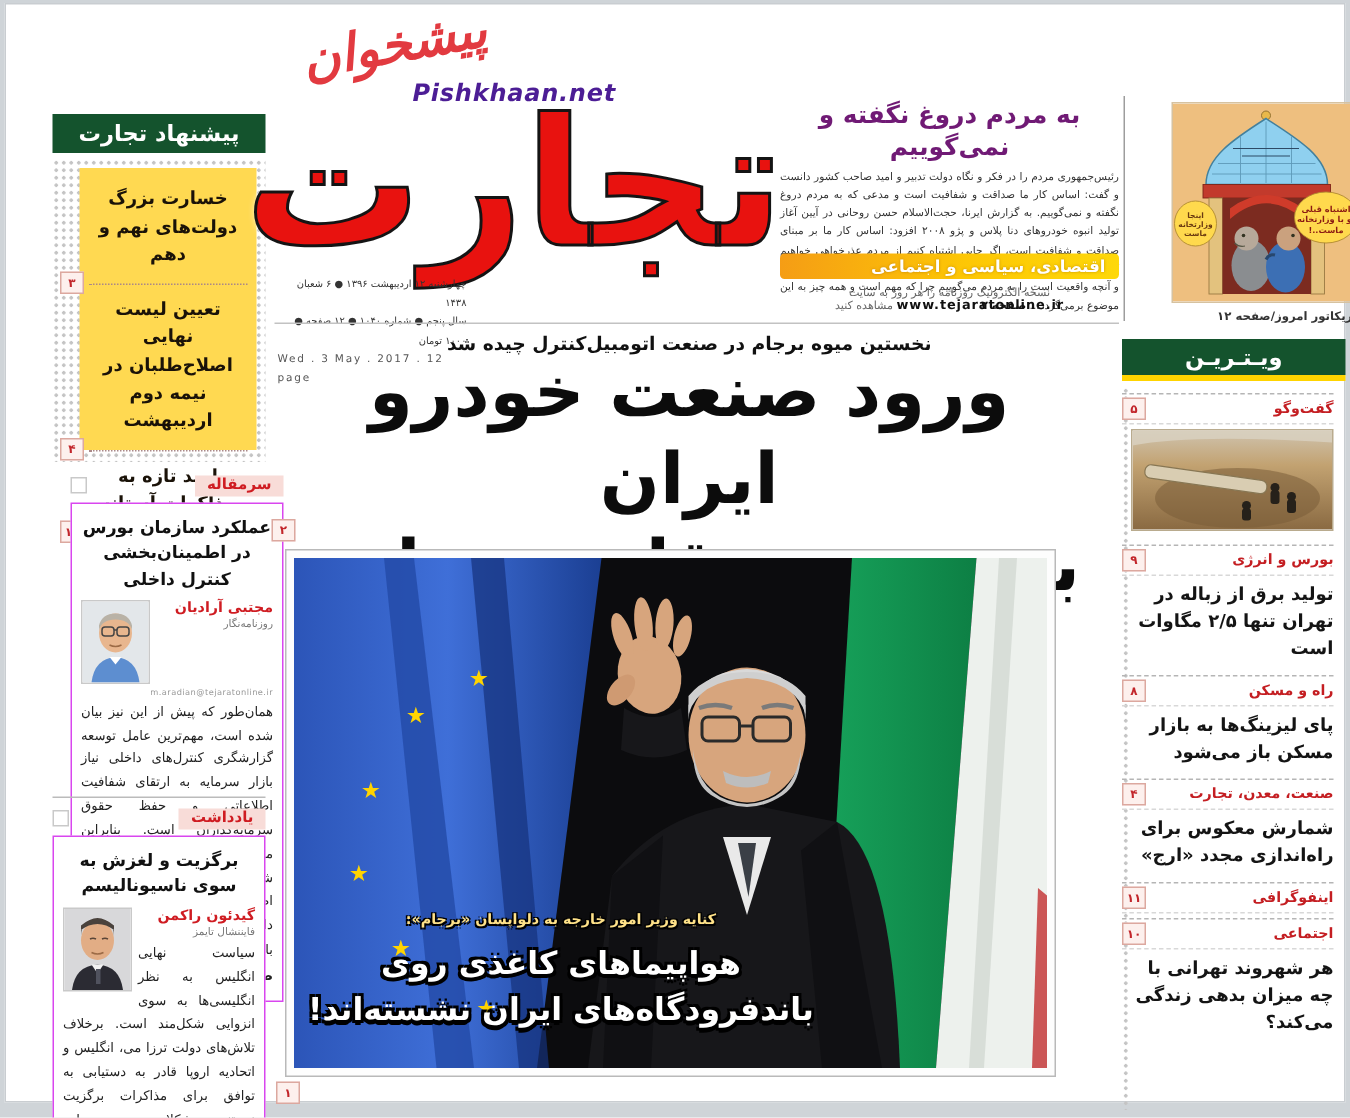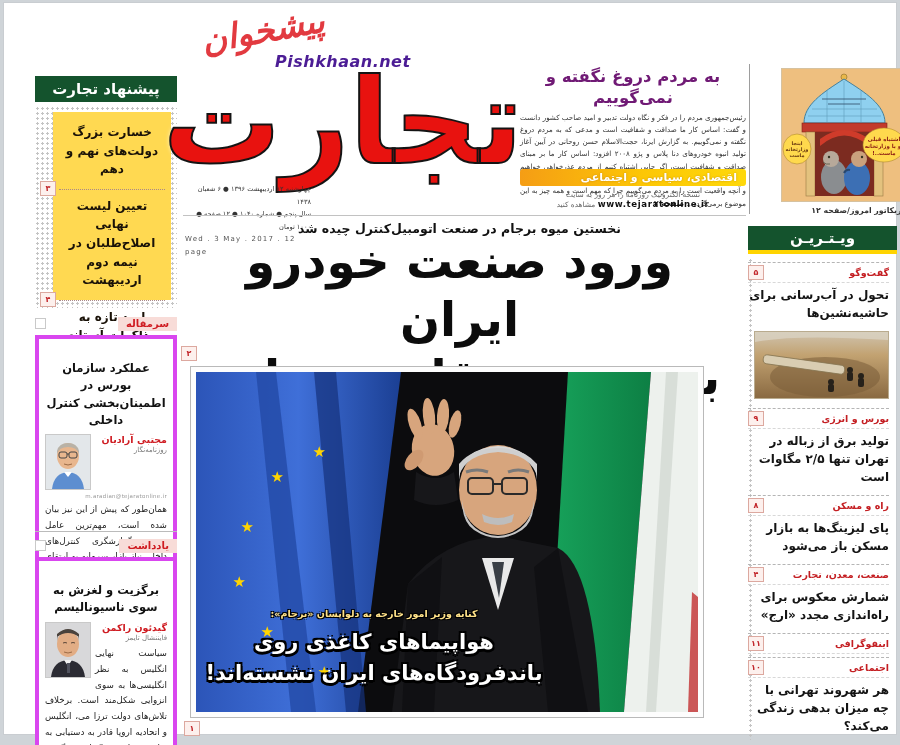--- a/index.html
+++ b/index.html
@@ -57,36 +57,36 @@
   .col-section{left:35px;width:142px;}
   .sec-head{
     display:flex;justify-content:space-between;align-items:center;height:15px;
   }
   .sec-head .lbl{
     background:#f8dcd8;color:#cf1c22;font-weight:bold;font-size:10px;
     padding:1px 8px 2px;
   }
   .sec-head .sq{width:9px;height:9px;border:1px solid #c9c9c9;background:#fff;}
   .sec-box{
-    border:4px solid #d946ef;margin-top:4px;padding:21px 6px;box-sizing:border-box;
+    border:1px solid #d946ef;margin-top:4px;padding:7px 6px;box-sizing:border-box;
     background:#fff;
   }
   .sec-title{
     font-weight:bold;font-size:11.5px;color:#111;text-align:center;line-height:1.5;
     margin-bottom:5px;
   }
   .author-photo{float:left;width:44px;height:54px;border:1px solid #c9c9c9;margin:0 4px 3px 0;}
   .author-name{color:#cf1c22;font-weight:bold;font-size:9.5px;}
   .author-role{color:#777;font-size:7px;line-height:1.5;}
   .author-mail{color:#999;font-size:5.5px;letter-spacing:.3px;}
   .sec-body{
     font-size:8.8px;color:#222;text-align:justify;line-height:1.8;margin-top:3px;
   }
   .sec-body b{font-size:9px;}
-  #editorial-sec{top:316px;}
+  #editorial-sec{top:316px;margin-left:12px;}
   #note-sec{top:538px;}
   .sec-divider{left:35px;width:142px;height:1px;background:#bbb;top:531px;}
   
   #masthead-logo{
     left:183px;top:52px;width:340px;height:150px;
     font-size:118px;font-weight:bold;line-height:140px;text-align:center;
     color:#e8120f;-webkit-text-stroke:2px #141414;
     text-shadow:0 0 5px #fff;
     direction:rtl;
   }
@@ -390,21 +390,20 @@
 <div class="abs" id="vitrine">
   <div class="red-header" id="vitrine-header">ویـتـریـن</div>
   <div id="vitrine-ybar"></div>
   <div id="vitrine-list">
 
     <div>
       <div class="vt-cat">
         <span class="c">گفت‌وگو</span>
         <span class="pgbox">۵</span>
       </div>
-      <div class="vt-title">تحول در آب‌رسانی برای حاشیه‌نشین‌ها</div>
       <svg class="vt-photo" viewBox="0 0 133 66">
         <defs>
             <linearGradient id="sand" x1="0" y1="0" x2="0" y2="1">
           <stop offset="0" stop-color="#cfc3ae"></stop>
               <stop offset="0.35" stop-color="#c2a271"></stop>
               <stop offset="1" stop-color="#8a6a42"></stop>
         </linearGradient>
           </defs>
         <rect width="133" height="66" fill="url(#sand)"></rect>
         <ellipse cx="70" cy="45" rx="55" ry="20" fill="#7a5c38" opacity="0.55"></ellipse>

